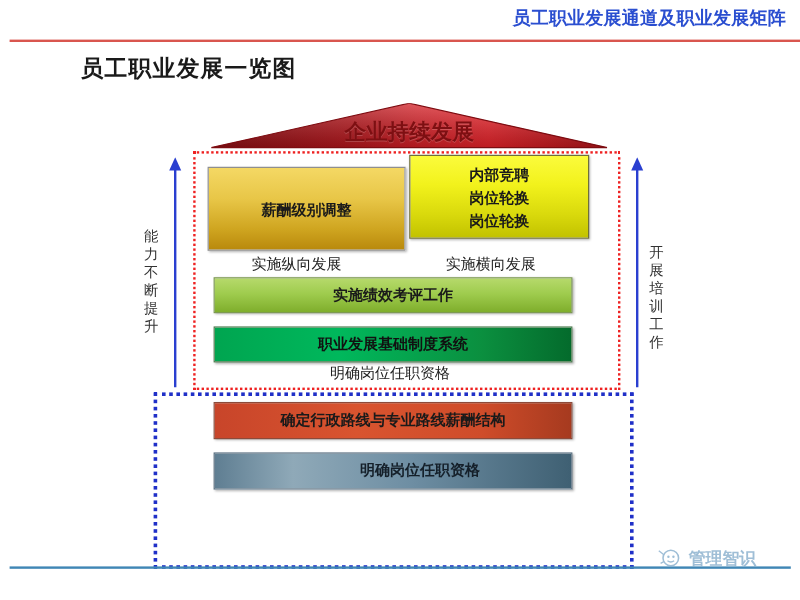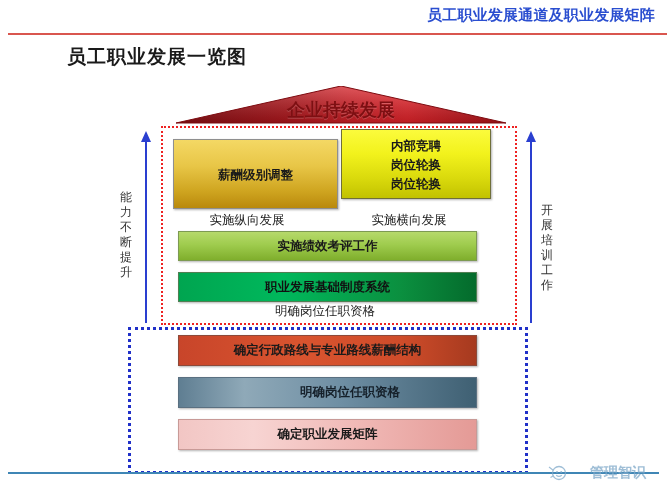--- a/index.html
+++ b/index.html
@@ -199,26 +199,26 @@
     position: absolute;
     left: 8px;
     top: 472px;
     width: 651px;
     height: 2px;
     background: #3f86b5;
   }
   .watermark {
     position: absolute;
     left: 548px;
-    top: 460px;
+    top: 449px;
     width: 112px;
     height: 26px;
     display: flex;
-    align-items: center;
-    gap: 18px;
+    align-items: flex-end;
+    gap: 2px;
     opacity: 0.75;
   }
   .watermark-icon { width: 24px; height: 20px; }
   .watermark-icon svg { display: block; }
   .watermark-text {
     font-size: 14px;
     font-weight: bold;
     color: #7fa9c9;
     letter-spacing: 0px;
     white-space: nowrap;
@@ -304,21 +304,20 @@
     </div>
   </div>
   <div class="cap-label cap-horizontal">实施横向发展</div>
 
   <div class="bar bar-lightgreen">实施绩效考评工作</div>
   <div class="bar bar-darkgreen">职业发展基础制度系统</div>
   <div class="cap-label cap-impl">明确岗位任职资格</div>
 
   <div class="bar bar-orange">确定行政路线与专业路线薪酬结构</div>
   <div class="bar bar-steel">明确岗位任职资格</div>
-  <div class="bar bar-pink">确定职业发展矩阵</div>
 
 </div>
 
 <div class="footer-line"></div>
 <div class="watermark">
   <span class="watermark-icon">
     <svg width="24" height="20" viewBox="0 0 24 20" xmlns="http://www.w3.org/2000/svg">
       <circle cx="11" cy="10" r="6.5" fill="none" stroke="#7fa9c9" stroke-width="1.3"></circle>
       <circle cx="9" cy="9" r="1" fill="#7fa9c9"></circle>
       <circle cx="13.2" cy="9" r="1" fill="#7fa9c9"></circle>

